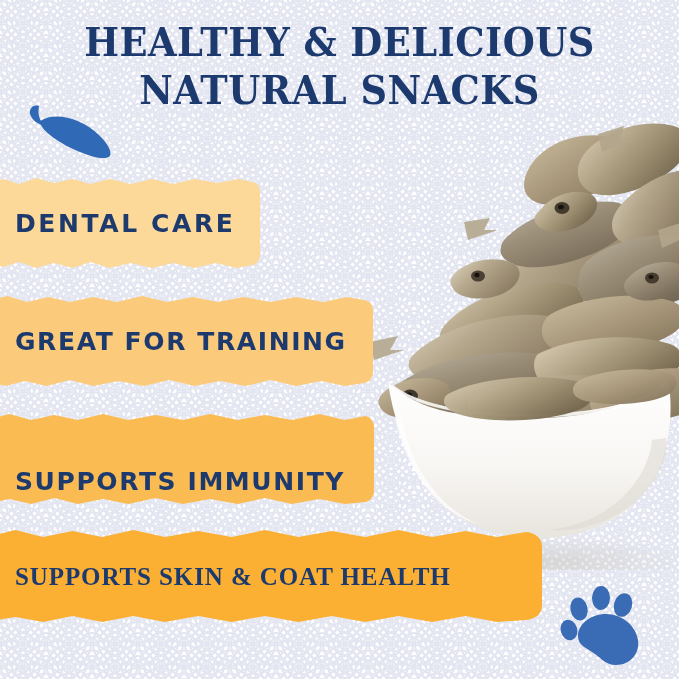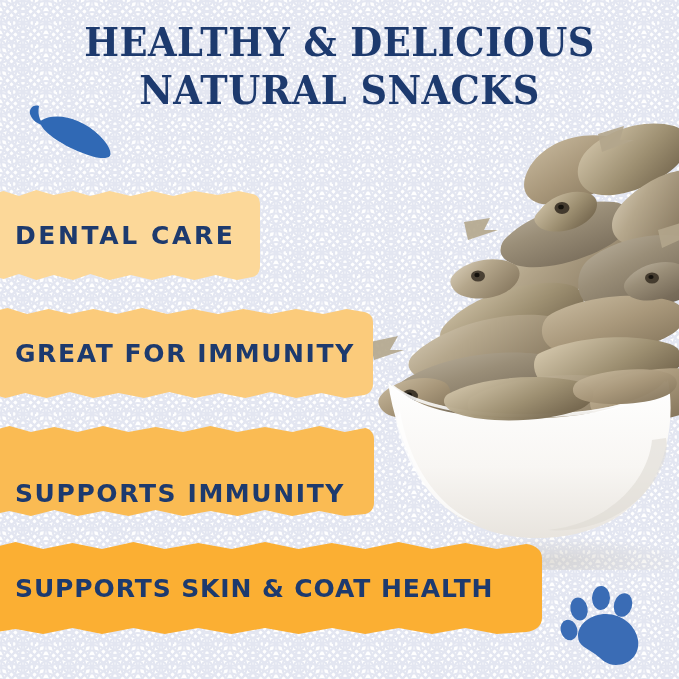--- a/index.html
+++ b/index.html
@@ -89,21 +89,21 @@
     width: 86px;
     height: 82px;
     z-index: 5;
   }
   .paw-icon svg { display: block; width: 100%; height: 100%; }
 
   
   .benefits {
     position: absolute;
     left: 0;
-    top: 12px;
+    top: 0;
     width: 679px;
     height: 478px;
     z-index: 3;
     pointer-events: none;
   }
   .benefit {
     position: absolute;
     left: -10px;
     display: flex;
     align-items: center;
@@ -135,21 +135,21 @@
   #benefit-0 { top: 176px;  width: 270px; height: 94px; }
   #benefit-0 .label { font-size: 25px; margin-left: 25px; letter-spacing: 2.6px; }
 
   #benefit-1 { top: 294px;  width: 383px; height: 94px; }
   #benefit-1 .label { font-size: 25px; margin-left: 25px; letter-spacing: 1.6px; }
 
   #benefit-2 { top: 412px;  width: 384px; height: 94px; }
   #benefit-2 .label { font-size: 25px; margin-left: 25px; letter-spacing: 1.6px; margin-top: 44px; }
 
   #benefit-3 { top: 528px;  width: 552px; height: 96px; }
-  #benefit-3 .label { font-size: 25px; margin-left: 25px; letter-spacing: 0.9px; }
+  #benefit-3 .label { font-size: 25px; margin-left: 25px; letter-spacing: 0.9px; font-family: Liberation Serif, serif; }
 </style>
 </head>
 <body>
 
 <div id="infographic">
 
   <div class="bg-pattern">
     <svg viewBox="0 0 679 679" preserveAspectRatio="none" xmlns="http://www.w3.org/2000/svg">
       <defs>
         <pattern id="seigaiha" x="0" y="0" width="46" height="23" patternUnits="userSpaceOnUse">
@@ -314,21 +314,21 @@
     </div>
 
     <div class="benefit" id="benefit-1">
       <div class="paper">
         <svg viewBox="0 0 393 94" preserveAspectRatio="none" xmlns="http://www.w3.org/2000/svg">
           <path d="M0 6 L18 2 L38 8 L60 3 L82 8 L106 3 L130 8 L156 2 L182 8 L208 3 L234 8 L260 3 L288 8 L314 3 L342 8 L366 3 L384 6
                    C389 7 393 10 393 16 L393 78 C393 84 389 88 384 89 L364 92 L340 87 L314 92 L288 86 L262 92
                    L236 87 L210 92 L184 86 L158 92 L132 87 L106 92 L82 86 L58 92 L36 87 L16 92 L0 88 Z" fill="#fbcb7b"></path>
         </svg>
       </div>
-      <span class="label" style="color: rgb(29, 58, 110);">GREAT FOR IMMUNITY</span>
+      <span class="label" style="color: rgb(29, 58, 110);">GREAT FOR TRAINING</span>
     </div>
 
     <div class="benefit" id="benefit-2">
       <div class="paper">
         <svg viewBox="0 0 394 94" preserveAspectRatio="none" xmlns="http://www.w3.org/2000/svg">
           <path d="M0 7 L20 2 L42 8 L66 3 L90 8 L116 2 L142 8 L170 3 L198 8 L226 2 L254 8 L282 3 L310 8 L338 2 L364 8 L385 4
                    C390 5 394 9 394 15 L394 79 C394 85 390 89 385 90 L364 92 L338 87 L310 92 L282 86 L254 92
                    L226 87 L198 92 L170 86 L142 92 L116 87 L90 92 L66 86 L42 92 L20 87 L0 91 Z" fill="#fabb53"></path>
         </svg>
       </div>

